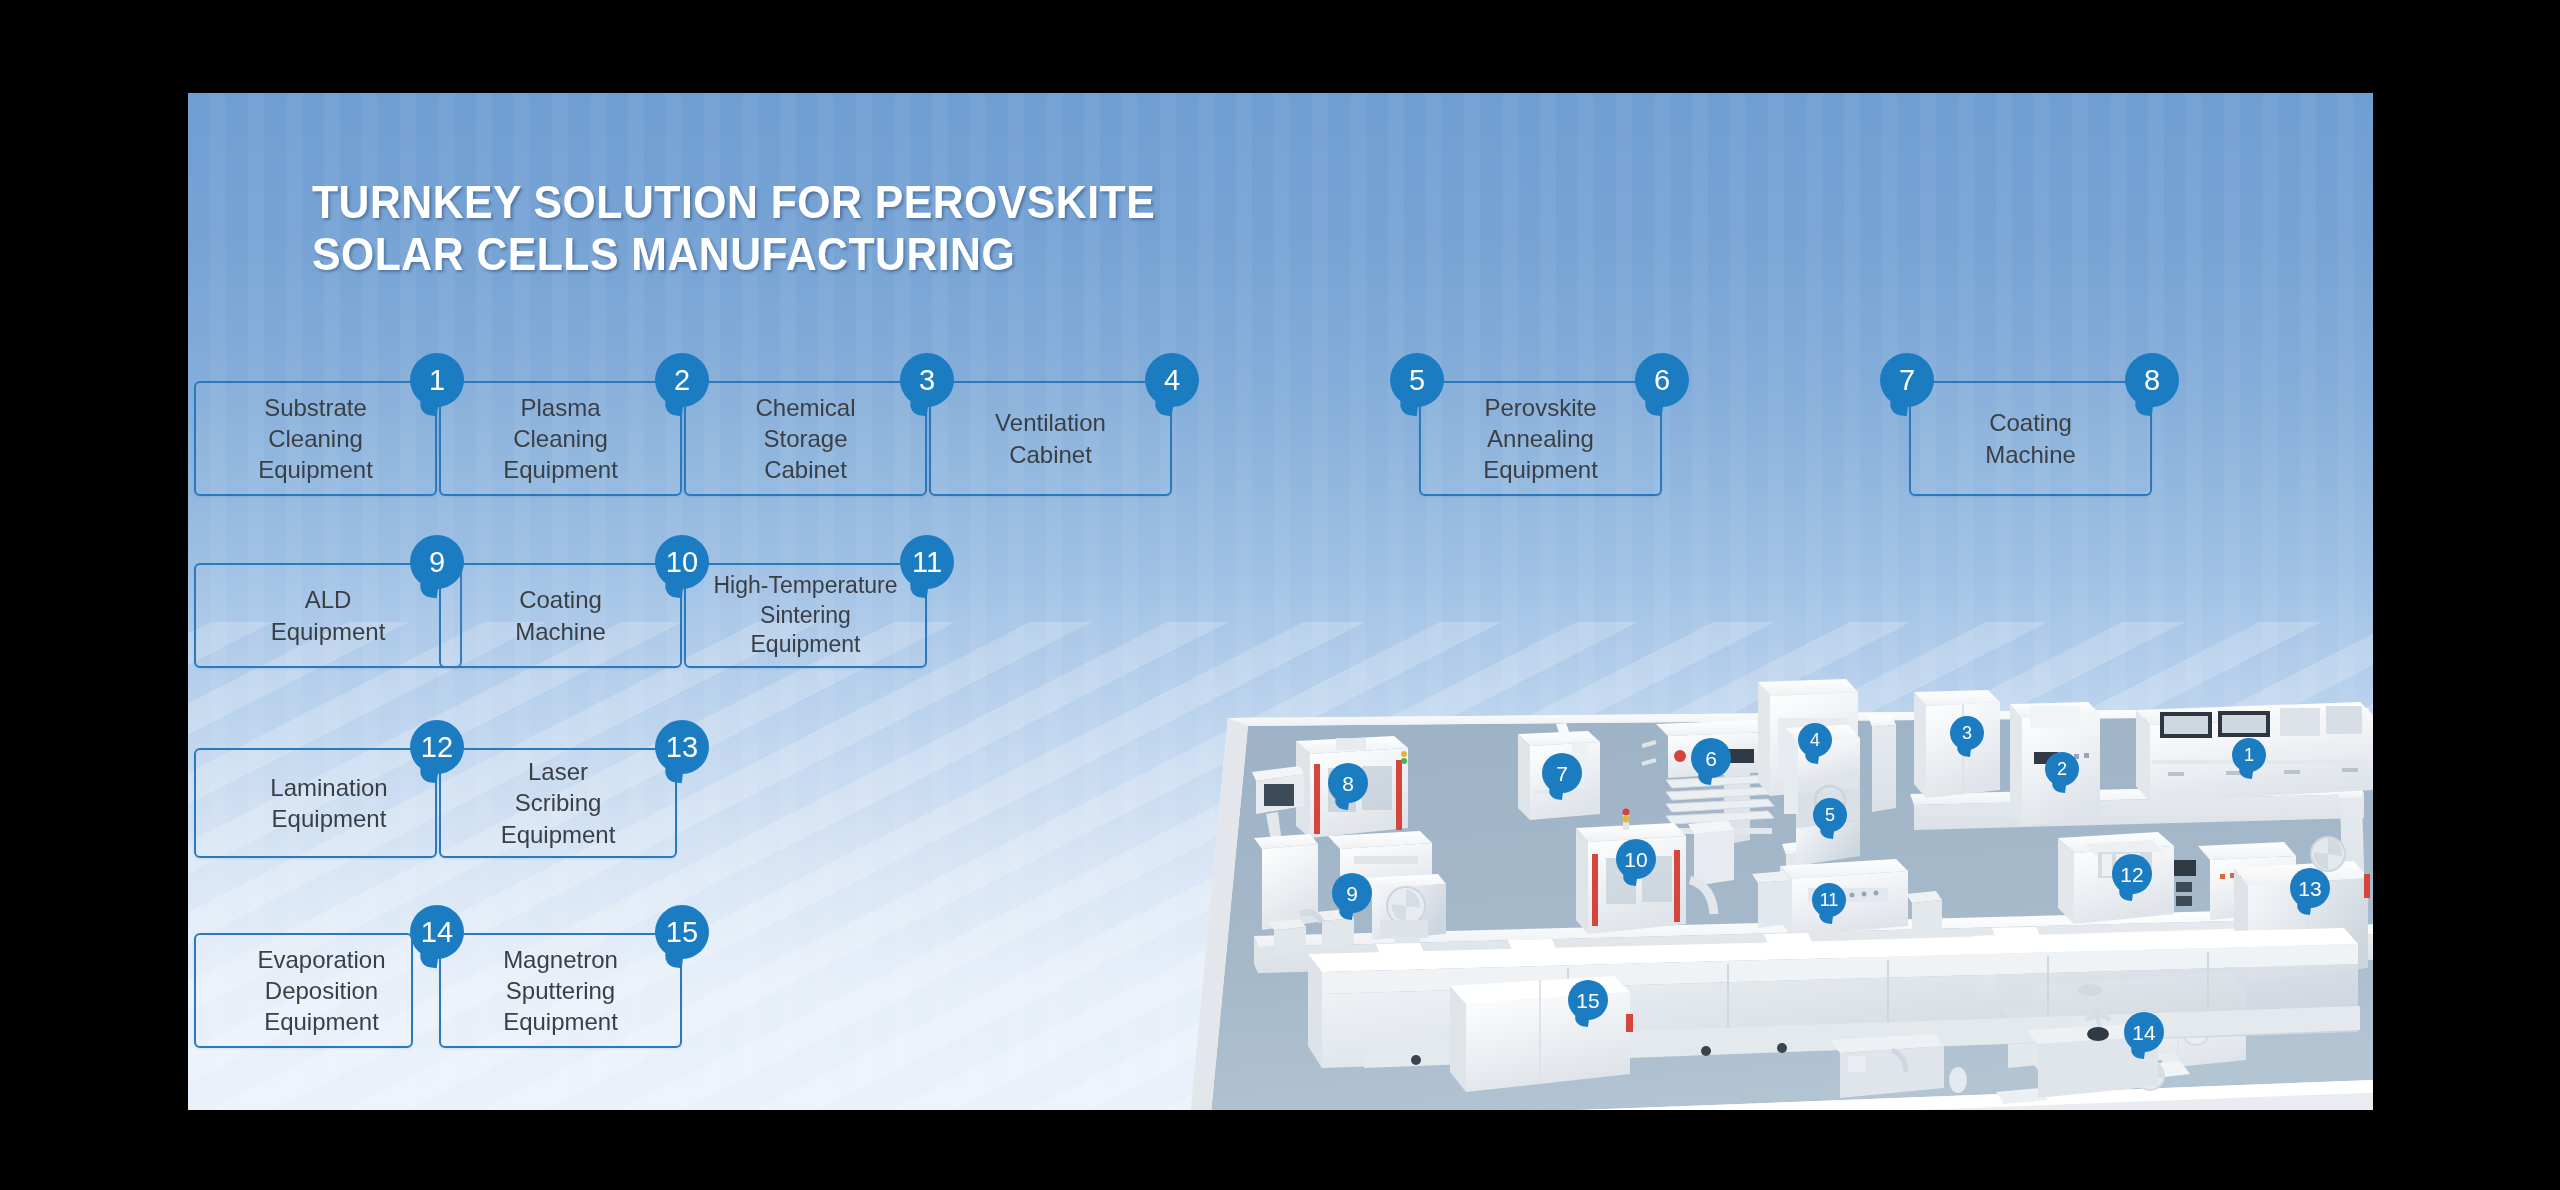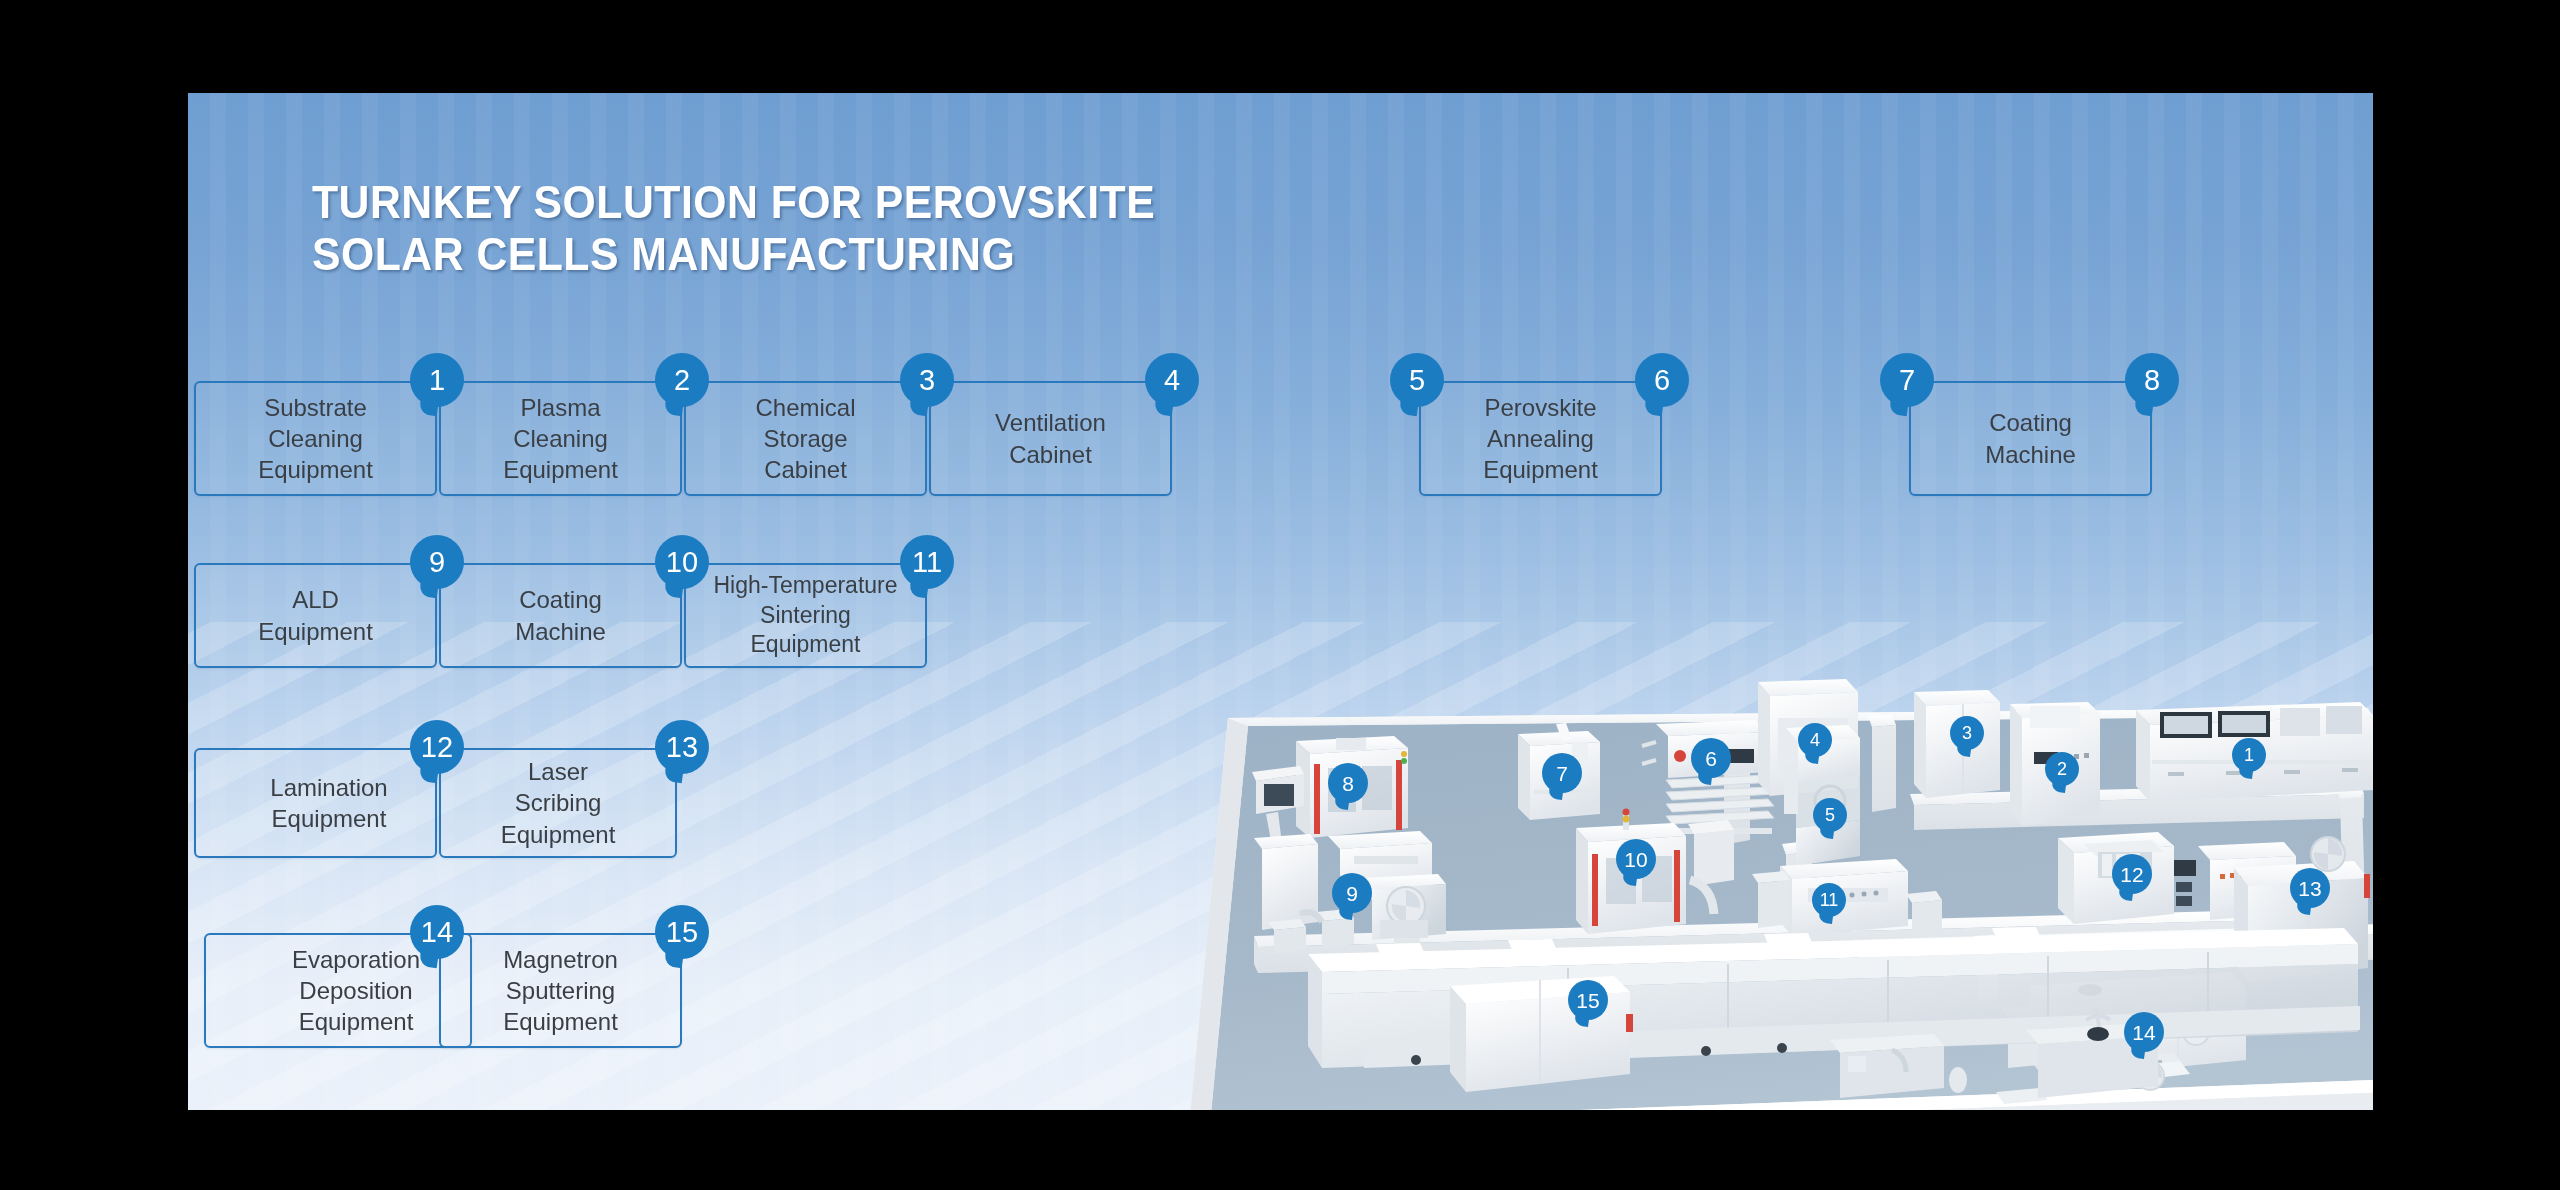--- a/index.html
+++ b/index.html
@@ -302,21 +302,21 @@
     <div class="card" style="left:1721px; top:288px; width:243px; height:115px;">
       <span class="ctext">
         <span>Coating</span><br>
         <span>Machine</span>
       </span>
     </div>
     <div class="badge" style="left:1937px; top:260px;">
         <span>8</span>
       </div>
 
-    <div class="card" style="left:6px; top:470px; width:243px; height:105px;">
+    <div class="card" style="left:6px; top:470px; width:268px; height:105px;">
       <span class="ctext">
         <span>ALD</span><br>
         <span>Equipment</span>
       </span>
     </div>
     <div class="badge" style="left:222px; top:442px;">
         <span>9</span>
       </div>
 
     <div class="card" style="left:251px; top:470px; width:243px; height:105px;">
@@ -354,21 +354,21 @@
       <span class="ctext">
         <span>Laser</span><br>
         <span>Scribing</span><br>
         <span>Equipment</span>
       </span>
     </div>
     <div class="badge" style="left:467px; top:627px;">
         <span>13</span>
       </div>
 
-    <div class="card" style="left:16px; top:840px; width:268px; height:115px;padding-left:48px;">
+    <div class="card" style="left:6px; top:840px; width:219px; height:115px;padding-left:48px;">
       <span class="ctext">
         <span>Evaporation</span><br>
         <span>Deposition</span><br>
         <span>Equipment</span>
       </span>
     </div>
     <div class="badge" style="left:222px; top:812px;">
         <span>14</span>
       </div>
 

